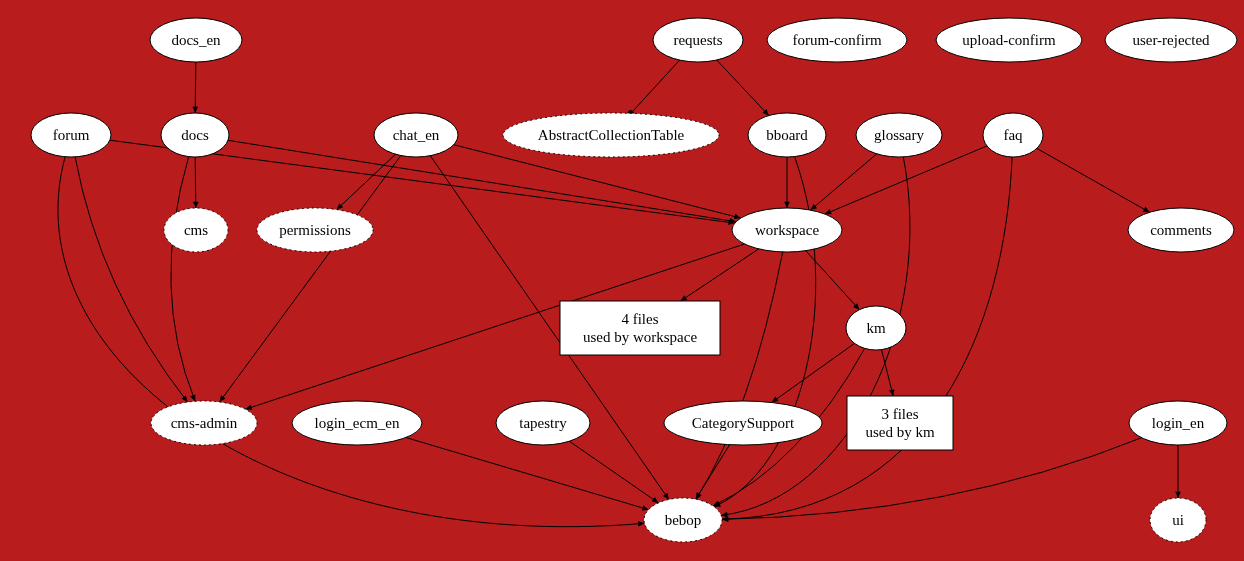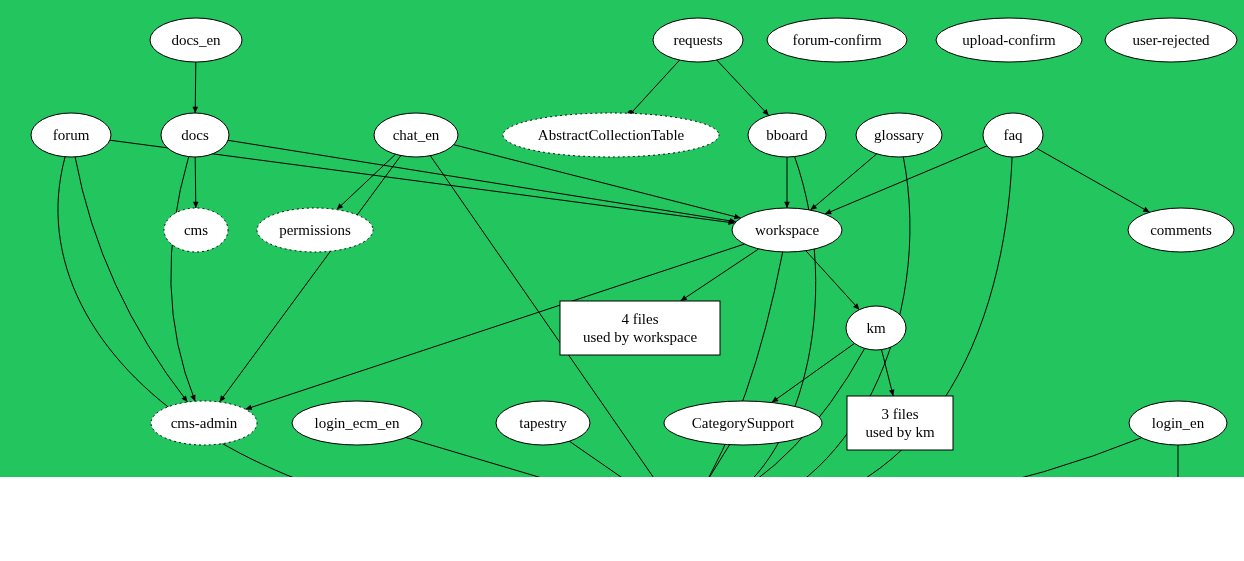--- a/index.html
+++ b/index.html
@@ -1,16 +1,16 @@
 <!DOCTYPE html>
 <html><head>
 <meta charset="utf-8">
 <style>
   html,body{margin:0;padding:0;background:#ffffff;}
-  #stage{width:1244px;height:477px;position:relative;background:#22c55e;overflow:hidden;}
+  #stage{width:1244px;height:561px;position:relative;background:#b91c1c;overflow:hidden;}
   svg{display:block;}
   svg text{font-family:"Liberation Serif", serif;font-size:15px;fill:#000;text-anchor:middle;}
   .edge{fill:none;stroke:#000;stroke-width:1;}
   .node-ellipse{fill:#ffffff;stroke:#000;stroke-width:1;}
   .node-ellipse.dotted{stroke-dasharray:1,4;stroke-linecap:round;}
   .node-rect{fill:#ffffff;stroke:#000;stroke-width:1;}
 </style>
 </head>
 <body>
 

